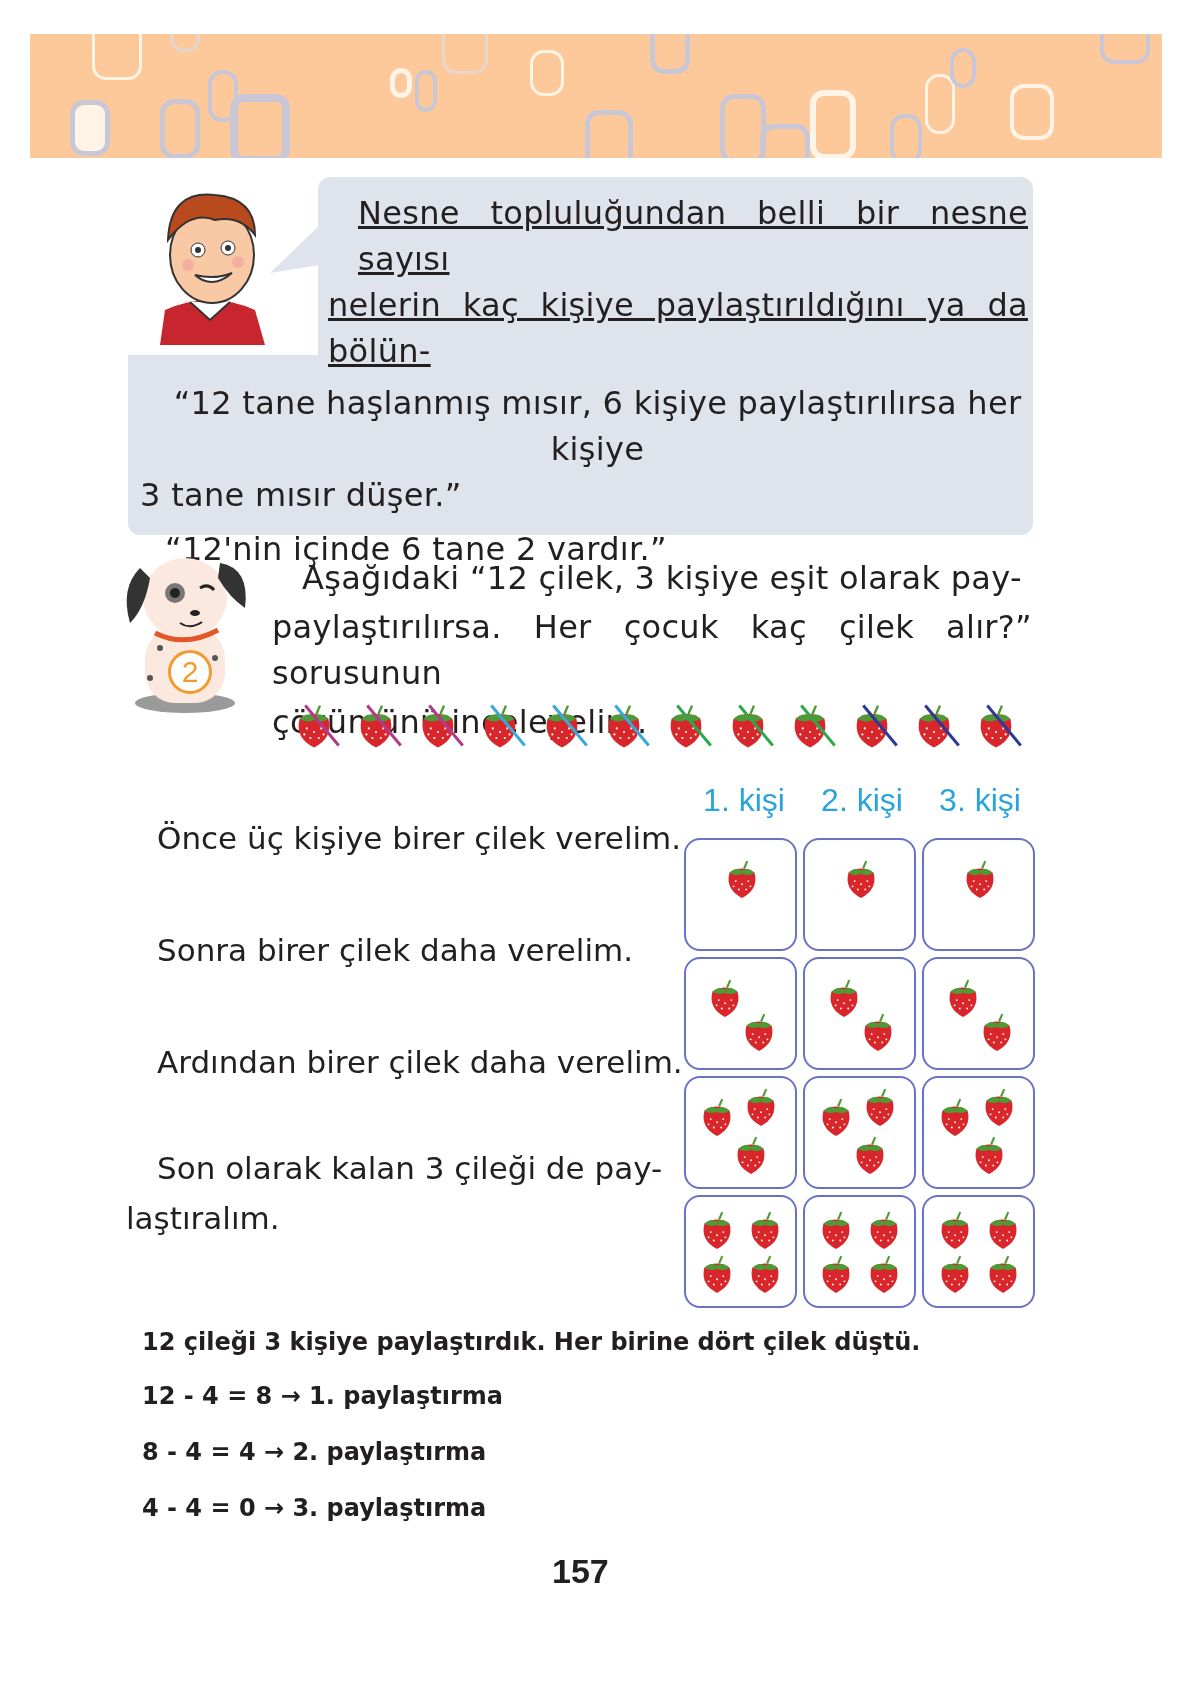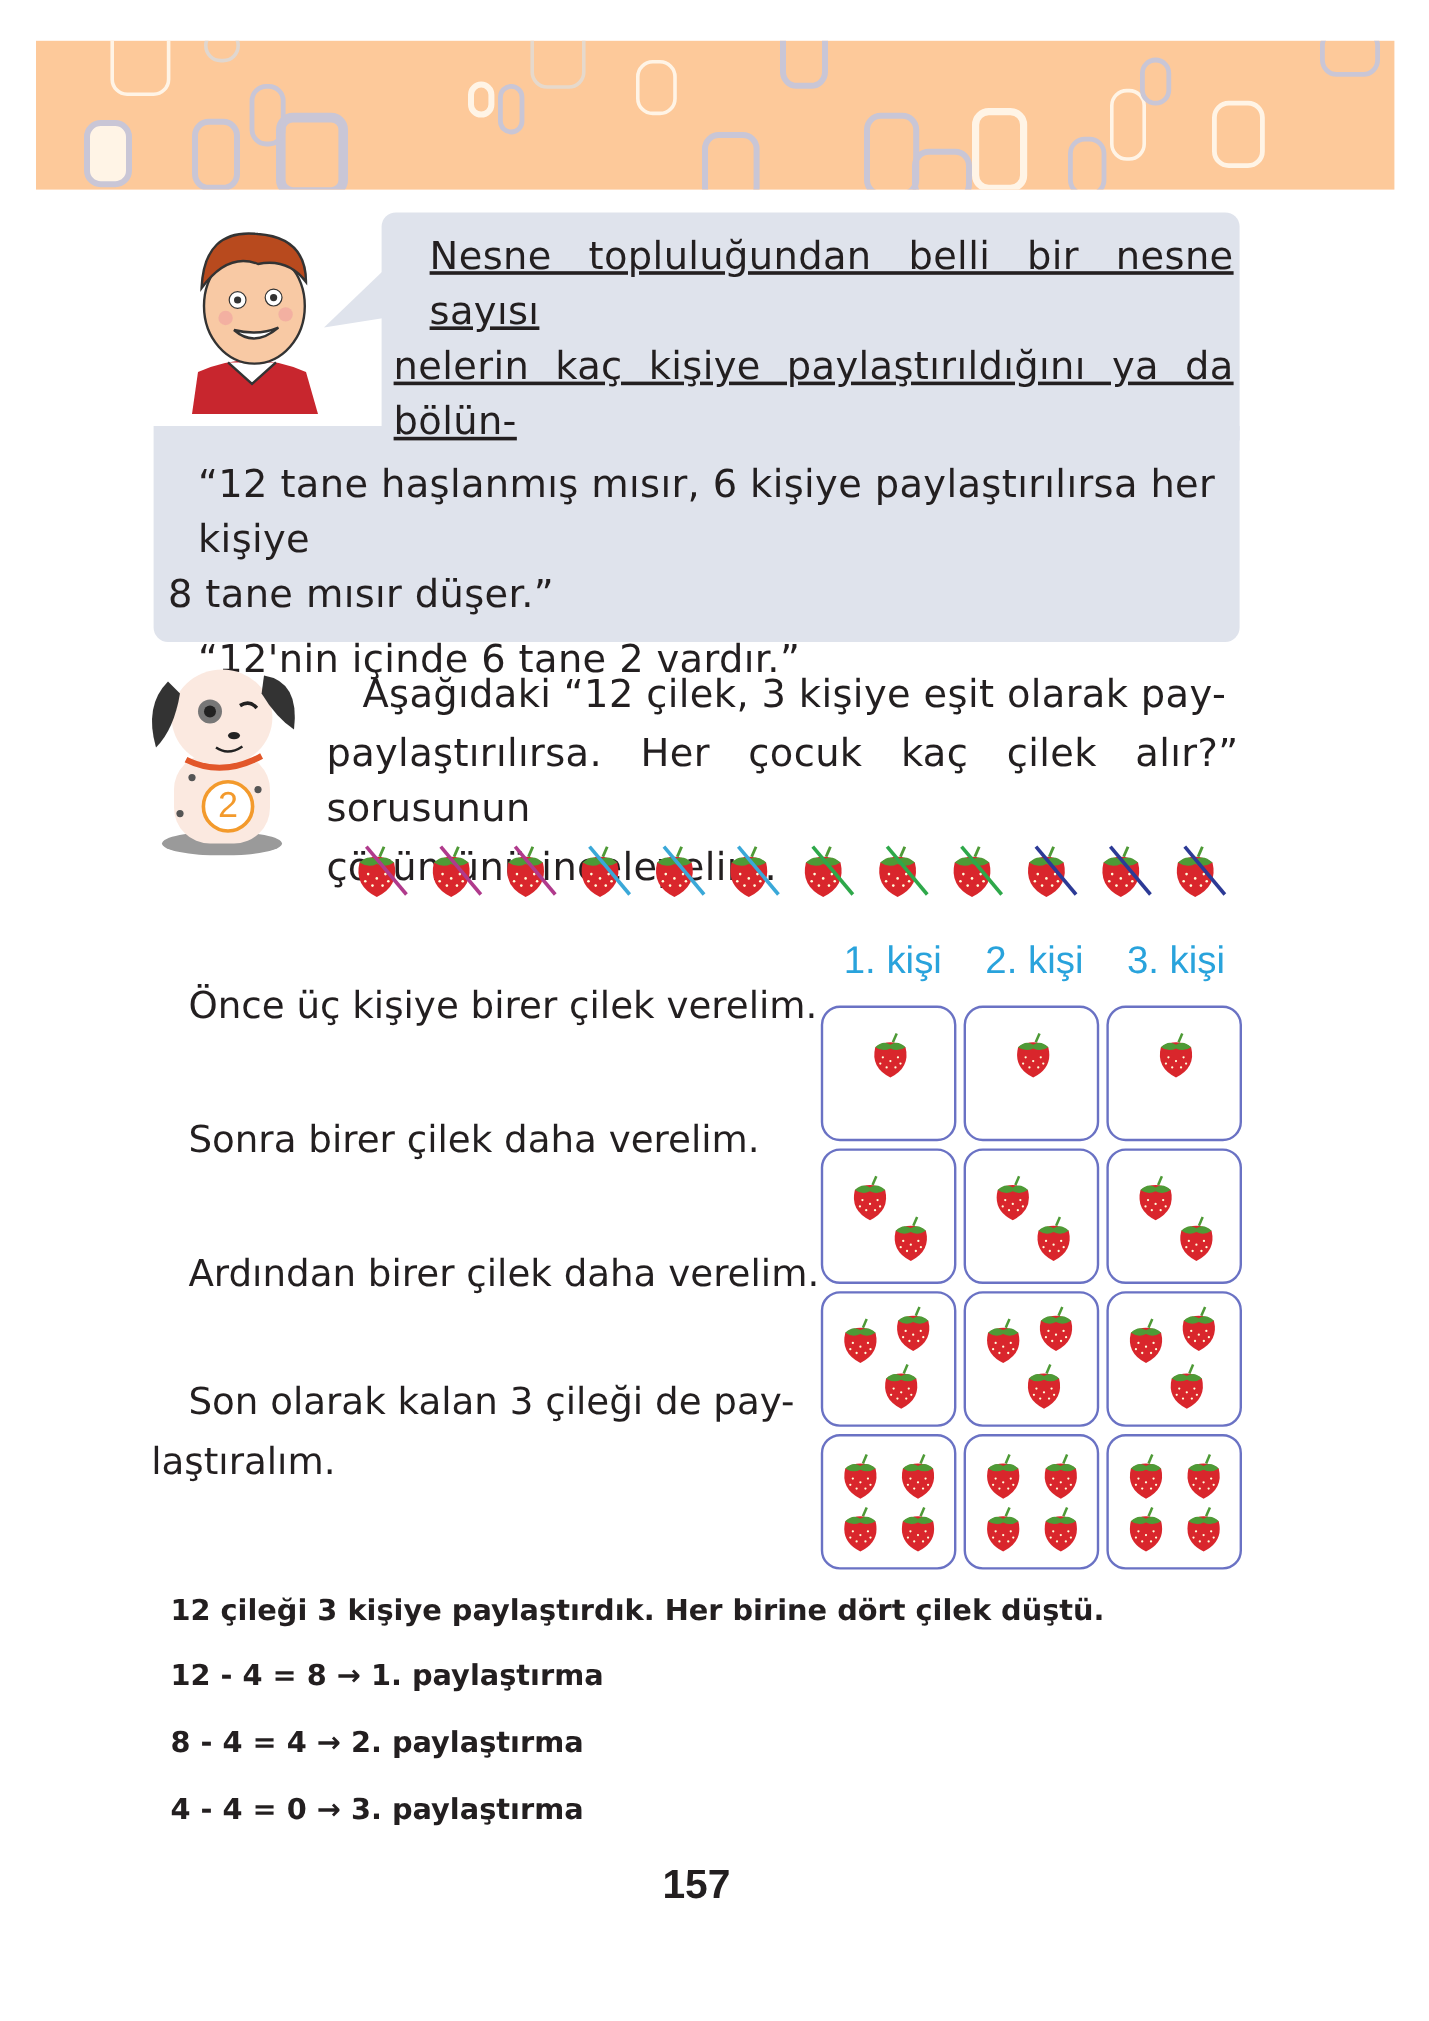--- a/index.html
+++ b/index.html
@@ -96,22 +96,22 @@
 </svg>
 <div class="bubble-top"></div>
 <div class="bubble-bottom"></div>
 
 <div class="para" style="left:328px;top:190px;width:700px;text-align:justify;text-decoration:underline;">
   <div style="padding-left:30px;">Nesne topluluğundan belli bir nesne sayısı</div>
   <div>nelerin kaç kişiye paylaştırıldığını ya da bölün-</div>
 </div>
 
 <div class="para" style="left:140px;top:380px;width:890px;">
-  <div style="padding-left:25px;">“12 tane haşlanmış mısır, 6 kişiye paylaştırılırsa her kişiye</div>
-  <div>8 tane mısır düşer.”</div>
+  <div style="padding-left:25px;text-align:center;">“12 tane haşlanmış mısır, 6 kişiye paylaştırılırsa her kişiye</div>
+  <div>3 tane mısır düşer.”</div>
   <div style="padding-left:25px;margin-top:8px;">“12'nin içinde 6 tane 2 vardır.”</div>
 </div>
 
 <div class="dog">
   <svg width="130" height="165" viewBox="0 0 130 165">
     <ellipse cx="65" cy="155" rx="50" ry="10" fill="#9a9a9a"></ellipse>
     <rect x="25" y="80" width="80" height="75" rx="30" fill="#fbe9e0"></rect>
     <ellipse cx="65" cy="50" rx="42" ry="40" fill="#fbe9e0"></ellipse>
     <path d="M20 20 Q0 40 10 75 Q25 60 30 30 Z" fill="#333"></path>
     <path d="M100 15 Q130 20 125 60 Q110 50 98 30 Z" fill="#333"></path>

